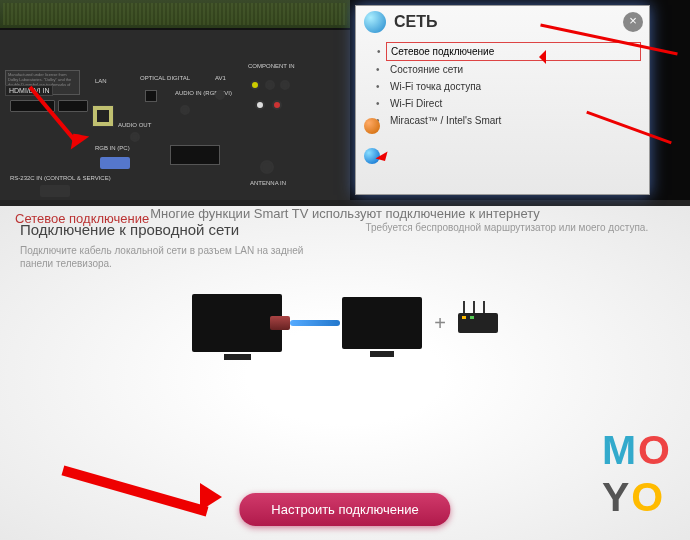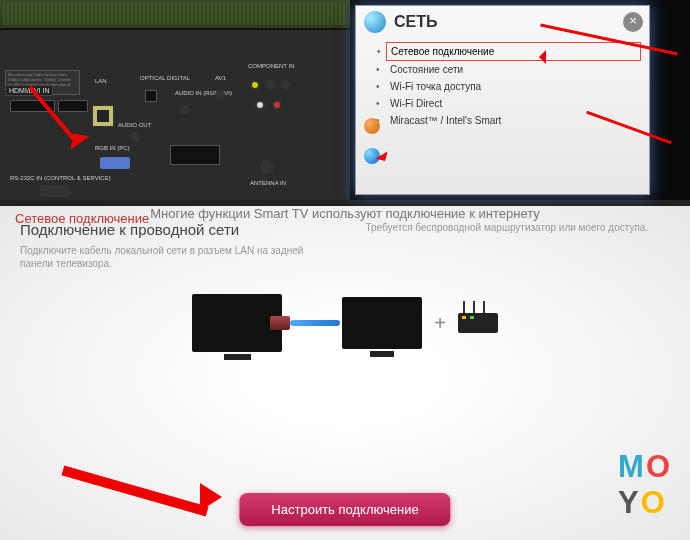--- a/index.html
+++ b/index.html
@@ -59,24 +59,24 @@
   .tv-shape::after{content:"";position:absolute;bottom:-8px;left:35%;width:30%;height:6px;background:#222;}
   .tv-shape.small{width:80px;height:52px;}
   .cable{position:relative;width:40px;height:30px;}
   .cable::before{content:"";position:absolute;left:-12px;top:8px;width:20px;height:14px;background:linear-gradient(#a44,#622);border-radius:2px;}
   .cable::after{content:"";position:absolute;left:8px;top:12px;width:50px;height:6px;background:linear-gradient(90deg,#5af,#27c);border-radius:3px;}
   .or-circle{width:42px;height:42px;border-radius:50%;background:#fff;border:1px solid #ccc;display:flex;align-items:center;justify-content:center;color:#888;font-size:12px;box-shadow:0 1px 3px rgba(0,0,0,.2);}
   .plus{color:#888;font-size:20px;}
   .router{width:40px;height:20px;background:#222;position:relative;border-radius:2px;}
   .router::before{content:"";position:absolute;top:-12px;left:5px;width:2px;height:12px;background:#333;box-shadow:10px 0 #333,20px 0 #333;}
   .router::after{content:"";position:absolute;top:3px;left:4px;width:4px;height:3px;background:#fb0;box-shadow:8px 0 #5c5;}
-  .main-btn{position:absolute;bottom:20px;left:50%;transform:translateX(-50%);background:linear-gradient(#d13a6b,#b01a4b);color:#fff;padding:9px 32px;border-radius:8px;font-size:13px;border:none;box-shadow:0 2px 6px rgba(180,20,70,.5);}
+  .main-btn{position:absolute;bottom:20px;left:50%;transform:translateX(-50%);background:linear-gradient(#d13a6b,#b01a4b);color:#fff;padding:9px 32px;border-radius:16px;font-size:13px;border:none;box-shadow:0 2px 6px rgba(180,20,70,.5);}
   .arrow-red3::before{content:"";position:absolute;left:60px;bottom:50px;width:150px;height:10px;background:#e00;transform:rotate(16deg);}
   .arrow-red3::after{content:"";position:absolute;left:200px;bottom:35px;border:14px solid transparent;border-left:22px solid #e00;}
-  .moyo{position:absolute;right:18px;bottom:25px;font-size:31px;font-weight:bold;letter-spacing:2px;}
+  .moyo{position:absolute;right:18px;bottom:25px;font-size:41px;font-weight:bold;letter-spacing:2px;}
   .moyo .m{color:#3ac;} .moyo .o1{color:#e44;} .moyo .y{color:#555;} .moyo .o2{color:#fb0;}
 
   .plabel{position:absolute;color:#ccc;font-size:6px;}
 </style>
 </head>
 <body>
 
 <div class="top">
   <div class="top-left">
     <div class="board"></div>

